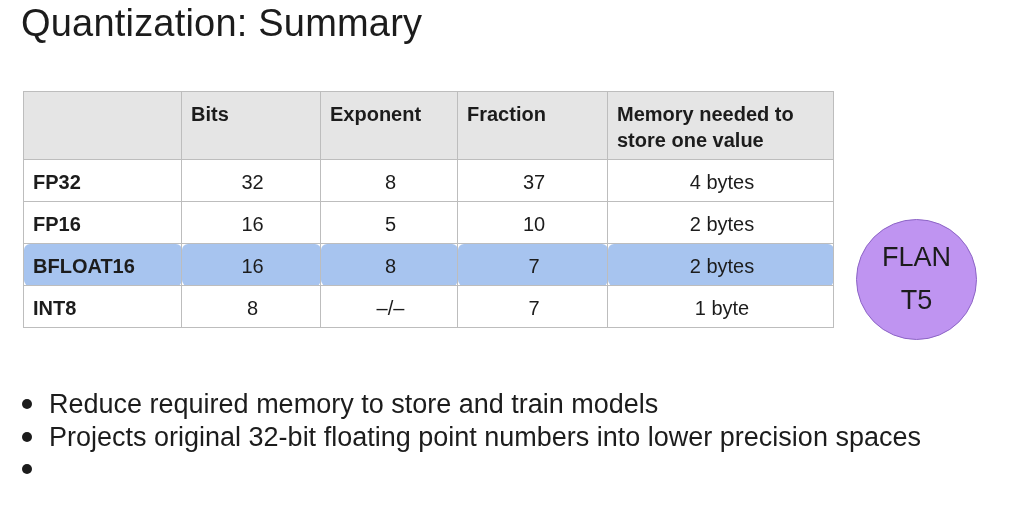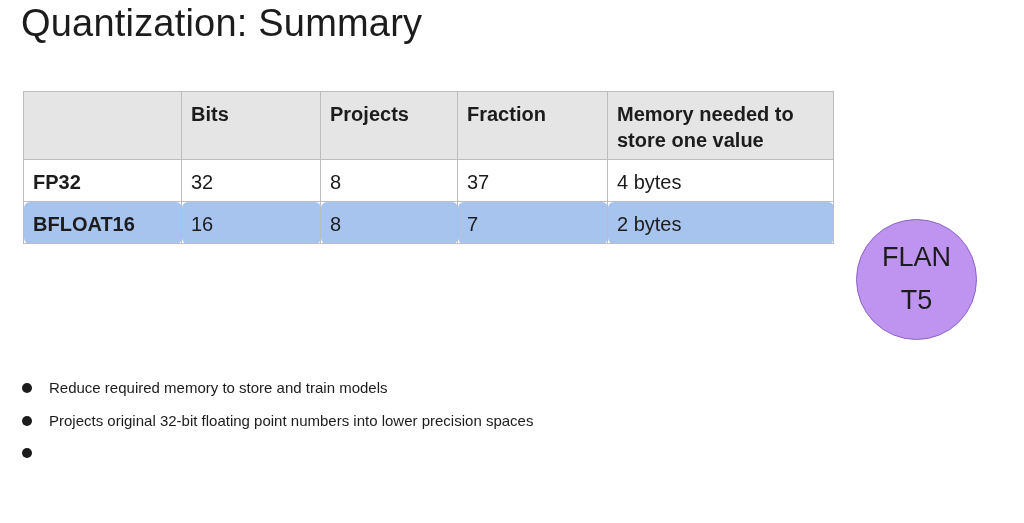--- a/index.html
+++ b/index.html
@@ -42,21 +42,21 @@
     padding: 9px 6px 6px 9px;
     line-height: 1.3;
   }
   table.spec thead th {
     background: var(--headerbg, #e5e5e5);
     font-weight: bold;
     height: 63px;
   }
   table.spec tbody tr { height: 32px; }
   table.spec tbody th { font-weight: bold; }
-  table.spec tbody td { font-weight: normal; }
+  table.spec tbody td { font-weight: normal; text-align: center; }
   table.spec tr.highlight th,
   table.spec tr.highlight td {
     background: var(--highlight, #a7c4ef);
     border-radius: 6px;
   }
 
   .badge-circle {
     position: absolute;
     left: 856px; top: 219px;
     width: 121px; height: 121px;
@@ -69,24 +69,24 @@
     justify-content: center;
     font-size: 27px;
     line-height: 1.25;
     color: var(--text, #1c1c1c);
     text-align: center;
     gap: 9px;
   }
 
   ul.bullets {
     position: absolute;
-    left: 22px; top: 372px;
+    left: 22px; top: 388px;
     width: 990px;
     list-style: none;
-    font-size: 15px;
+    font-size: 27px;
   }
   ul.bullets li {
     position: relative;
     padding-left: 27px;
     line-height: 32.5px;
   }
   ul.bullets li .dot {
     position: absolute;
     left: 0; top: 11px;
     width: 10px; height: 10px;
@@ -106,39 +106,53 @@
       <col class="c0">
         <col class="c1">
         <col class="c2">
         <col class="c3">
         <col class="c4">
     </colgroup>
     <thead>
       <tr>
         <th></th>
         <th>Bits</th>
-        <th>Projects</th>
+        <th>Exponent</th>
         <th>Fraction</th>
         <th>Memory needed to store one value</th>
       </tr>
     </thead>
     <tbody>
       <tr>
         <th>FP32</th>
         <td>32</td>
         <td>8</td>
         <td>37</td>
         <td>4 bytes</td>
       </tr>
+      <tr>
+        <th>FP16</th>
+        <td>16</td>
+        <td>5</td>
+        <td>10</td>
+        <td>2 bytes</td>
+      </tr>
       <tr class="highlight">
         <th>BFLOAT16</th>
         <td>16</td>
         <td>8</td>
         <td>7</td>
         <td>2 bytes</td>
+      </tr>
+      <tr>
+        <th>INT8</th>
+        <td>8</td>
+        <td>–/–</td>
+        <td>7</td>
+        <td>1 byte</td>
       </tr>
     </tbody>
   </table>
 
   <div class="badge-circle">
     <span>FLAN</span>
     <span>T5</span>
   </div>
 
   <ul class="bullets">

